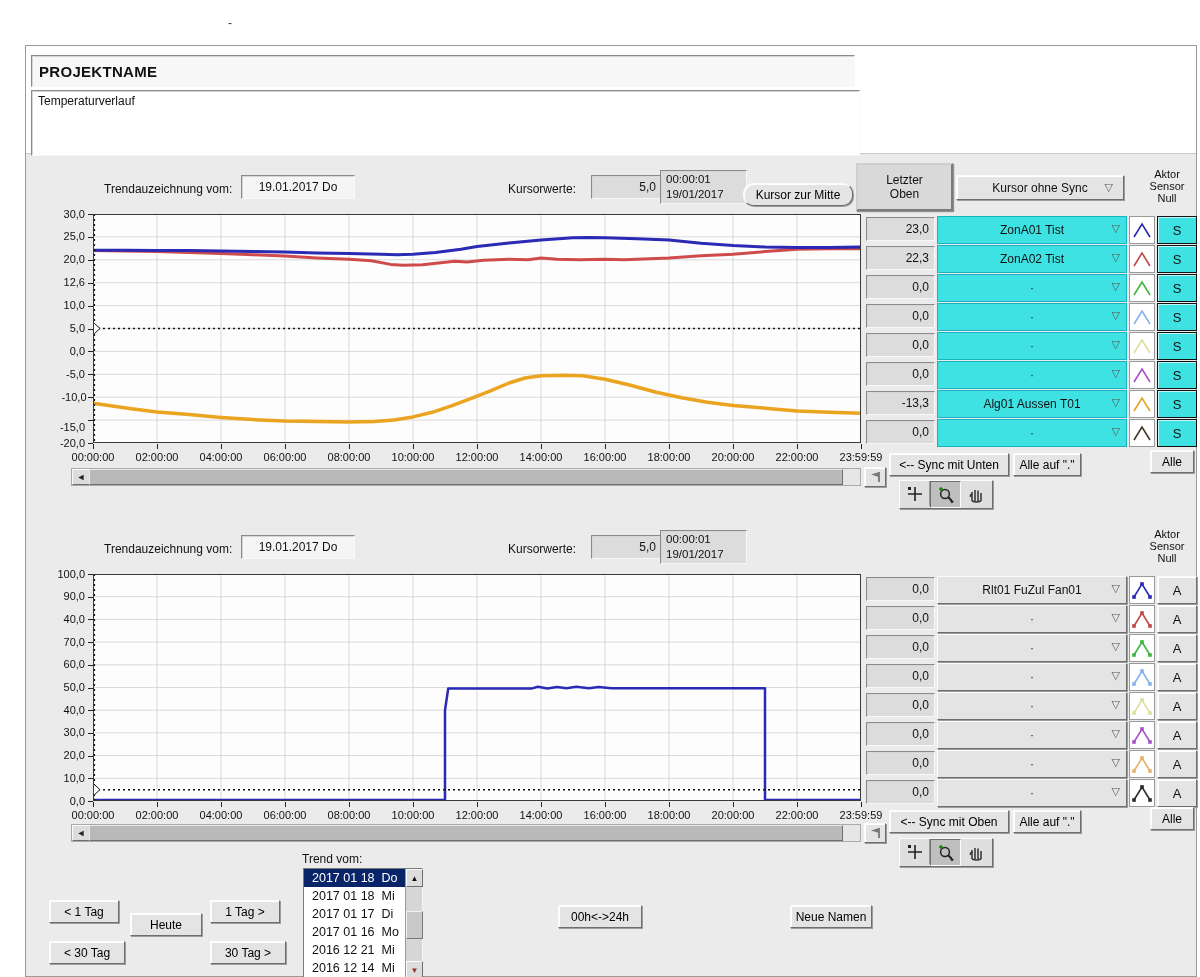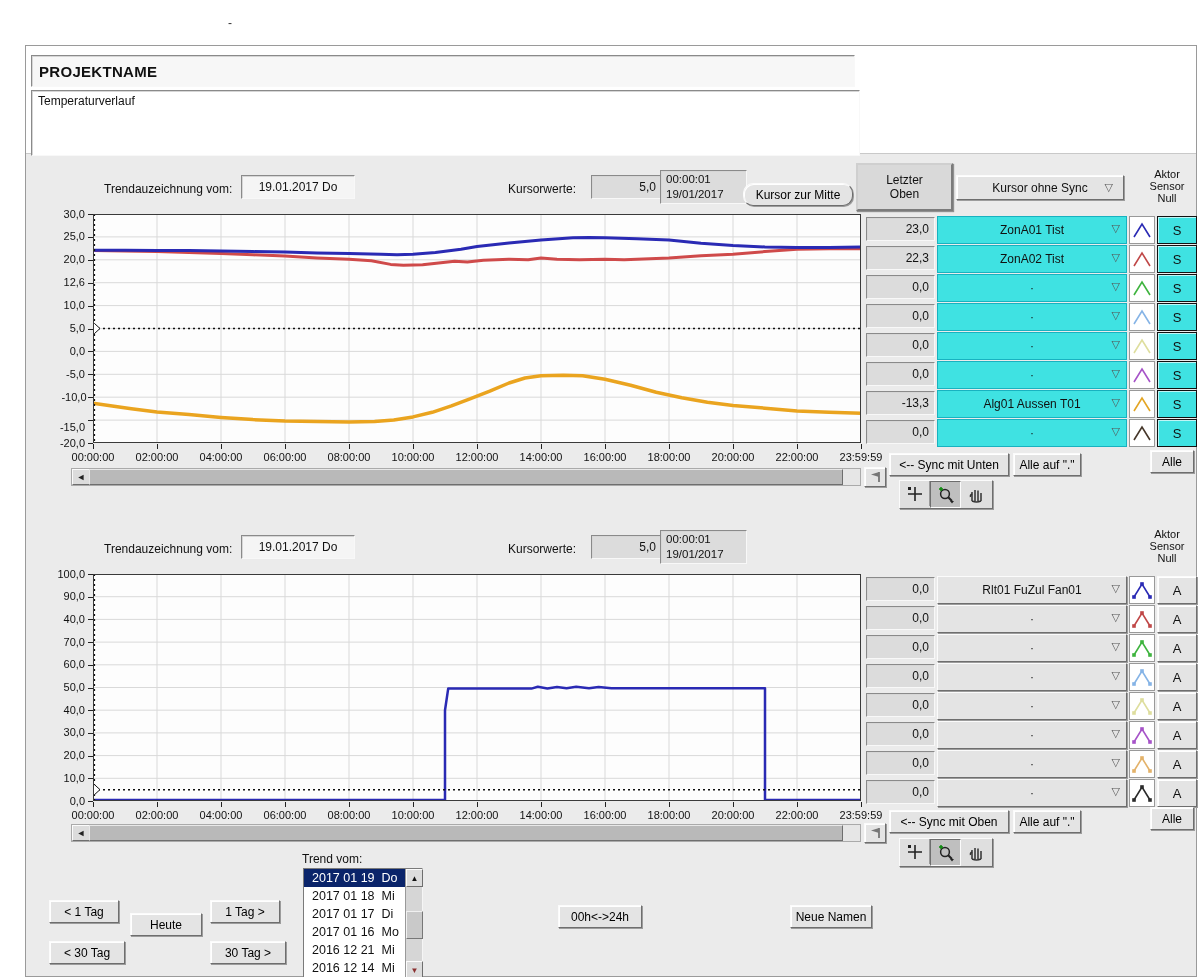--- a/index.html
+++ b/index.html
@@ -597,21 +597,21 @@
     <div class="tool" style="border-right:none;">
         <svg width="20" height="18" viewBox="0 0 20 18">
           <path d="M6,16 V7 M9,16 V5 M12,16 V5.5 M15,16 V8 M6,16 Q10.5,18 15,16" stroke="#333" stroke-width="1.5" fill="none"></path>
           <path d="M6,9 Q4,10 4.5,12" stroke="#333" stroke-width="1.4" fill="none"></path>
         </svg>
       </div>
   </div>
 
   <div class="abs lbl" style="left:276px;top:806px;">Trend vom:</div>
   <div id="trend-list" class="trend-list" style="left:277px;top:822px;width:118px;height:110px;">
-    <div class="trend-item sel" style="width: 94px;">2017 01 19  Do</div>
+    <div class="trend-item sel" style="width: 94px;">2017 01 18  Do</div>
       <div class="trend-item" style="width: 94px;">2017 01 18  Mi</div>
       <div class="trend-item" style="width: 94px;">2017 01 17  Di</div>
       <div class="trend-item" style="width: 94px;">2017 01 16  Mo</div>
       <div class="trend-item" style="width: 94px;">2016 12 21  Mi</div>
       <div class="trend-item" style="width: 94px;">2016 12 14  Mi</div>
       <div class="tl-sb">
       <div class="tl-btn" style="top:0;">
           <span>▲</span>
         </div>
       <div class="tl-thumb"></div>

